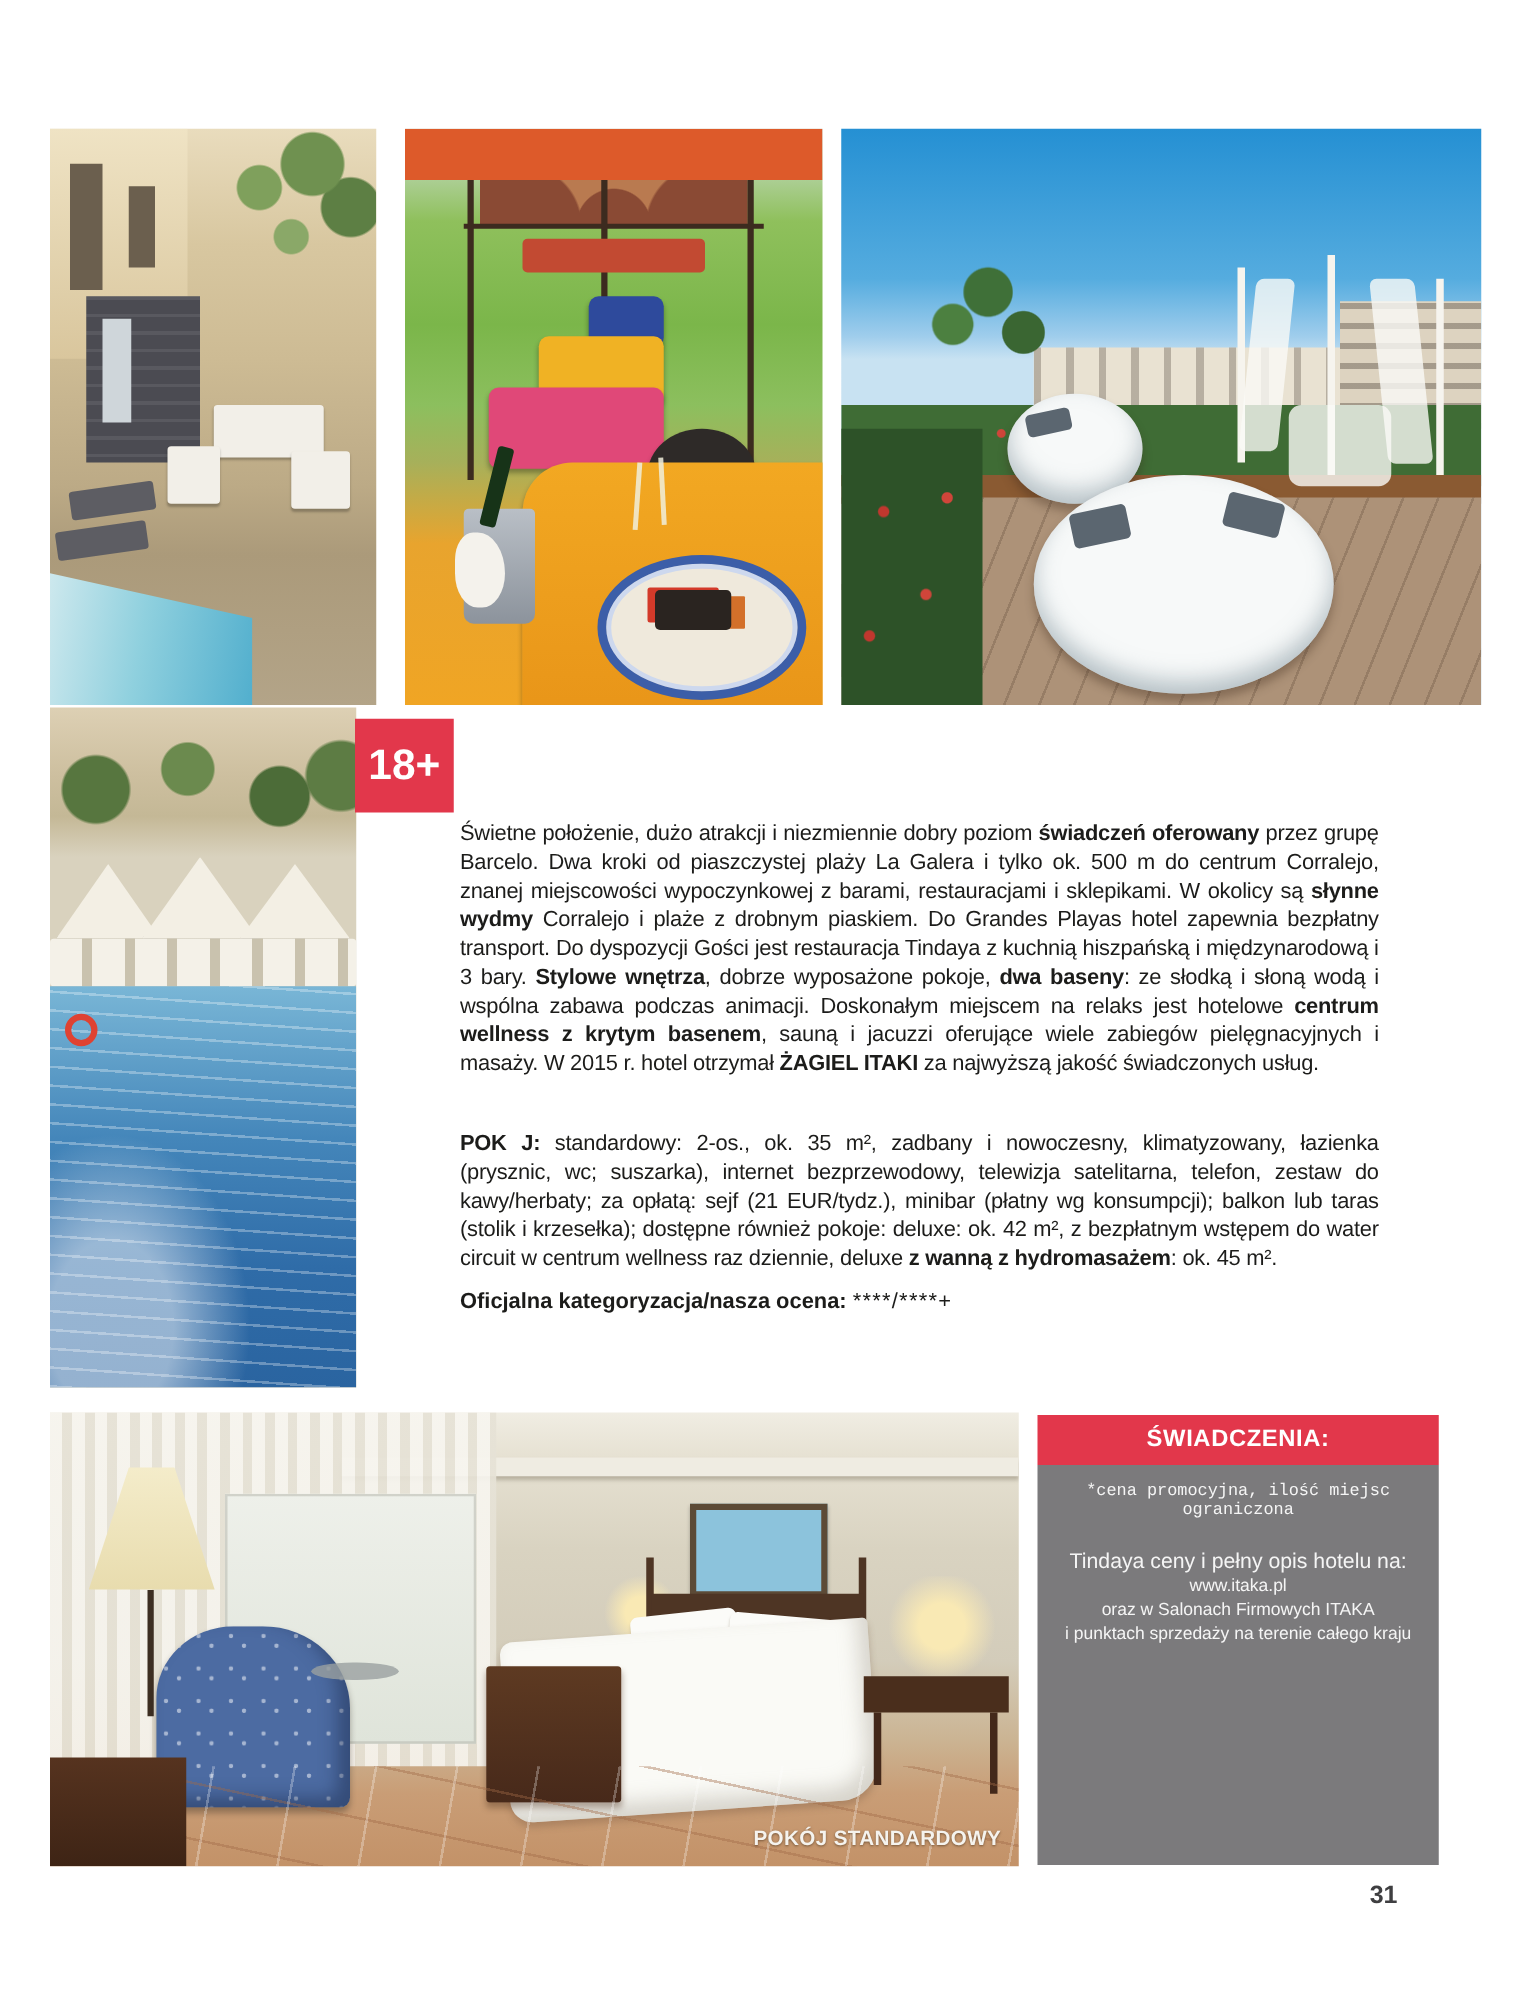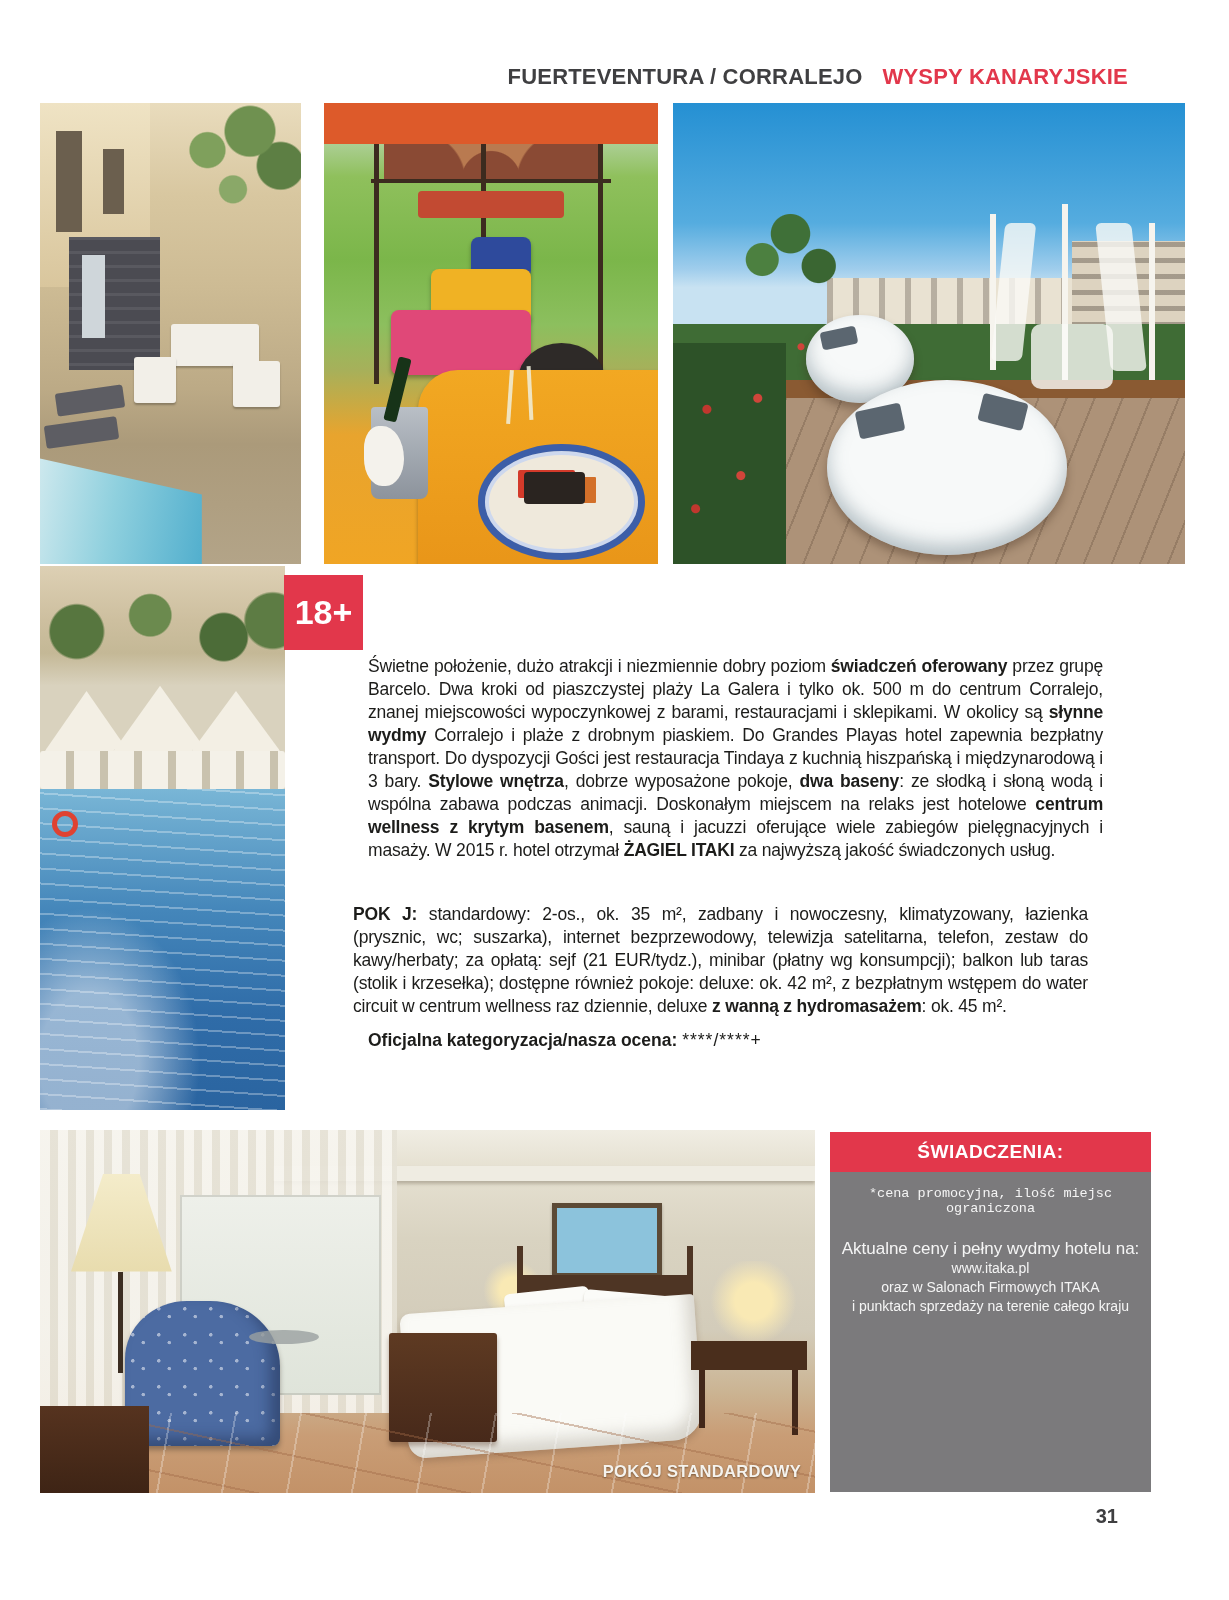--- a/index.html
+++ b/index.html
@@ -95,21 +95,21 @@
                radial-gradient(ellipse at 20% 85%,rgba(255,255,255,.5) 0 18%,transparent 40%);}
   .tp-buoy{left:5%;top:45%;width:16px;height:16px;border:5px solid #df4232;border-radius:50%;background:transparent;}
 
   
   .badge{position:absolute;left:284px;top:575px;width:79px;height:75px;background:#e2374b;
          color:#fff;font-weight:bold;font-size:34px;display:flex;align-items:center;justify-content:center;}
 
   
   .desc{position:absolute;left:368px;top:655px;width:735px;font-size:17.5px;line-height:23px;
         letter-spacing:-0.2px;text-align:justify;color:#1c1c1a;}
-  .rooms{position:absolute;left:353px;top:903px;width:735px;font-size:17.5px;line-height:23px;
+  .rooms{position:absolute;left:368px;top:903px;width:735px;font-size:17.5px;line-height:23px;
         letter-spacing:-0.2px;text-align:justify;color:#1c1c1a;}
   .b{font-weight:bold;}
   .rating{position:absolute;left:368px;top:1030px;width:735px;font-size:17.5px;color:#1c1c1a;}
   .rating .stars{font-weight:normal;letter-spacing:1px;}
 
   
   #photo5{left:40px;top:1130px;width:775px;height:363px;background:linear-gradient(180deg,#f0ede3 0%,#e6e1d2 10%,#d9d3c1 30%,#d3ccba 55%,#cbb493 72%,#c99d76 84%,#c39268 100%);}
   .rp-crown{left:30%;top:10%;width:70%;height:4%;background:#efece2;box-shadow:0 3px 3px rgba(120,110,90,.4);}
   .rp-curtain{left:0;top:0;width:46%;height:78%;
     background:repeating-linear-gradient(90deg,#f7f5ef 0 10px,#e6e2d6 10px 18px);opacity:.92;}
@@ -156,24 +156,20 @@
   .info-1{font-size:17px;line-height:21px;}
   .info-2,.info-3,.info-4{font-size:14px;line-height:19px;}
 
   .pageno{position:absolute;right:111px;top:1505px;font-weight:bold;font-size:20px;color:#3f3f41;}
 </style>
 </head>
 <body>
 
 <div id="page">
 
-  <div class="hdr">
-    <span class="loc">FUERTEVENTURA / CORRALEJO</span>
-    <span class="reg">WYSPY KANARYJSKIE</span>
-  </div>
 
   <div id="photo1" class="photo">
     <div class="abs p1-bldg"></div>
     <div class="abs p1-win" style="left:6%;top:6%;width:10%;height:22%;"></div>
     <div class="abs p1-win" style="left:24%;top:10%;width:8%;height:14%;"></div>
     <div class="abs p1-palm"></div>
     <div class="abs p1-wall"></div>
     <div class="abs p1-sign"></div>
     <div class="abs p1-sofa" style="left:50%;top:48%;width:34%;height:9%;"></div>
     <div class="abs p1-sofa" style="left:36%;top:55%;width:16%;height:10%;"></div>
@@ -273,21 +269,21 @@
     <div class="abs rp-floorgrid"></div>
     <div class="abs rp-dresser"></div>
     <div class="rp-caption">POKÓJ STANDARDOWY</div>
   </div>
 
   <div class="svc">
     <div class="svc-head">ŚWIADCZENIA:</div>
     <div class="svc-body">
       <div class="price-note">*cena promocyjna, ilość miejsc ograniczona</div>
       <div class="info">
-        <div class="info-1">Aktualne ceny i pełny wydmy hotelu na:</div>
+        <div class="info-1">Tindaya ceny i pełny opis hotelu na:</div>
         <div class="info-2">www.itaka.pl</div>
         <div class="info-3">oraz w Salonach Firmowych ITAKA</div>
         <div class="info-4">i punktach sprzedaży na terenie całego kraju</div>
       </div>
     </div>
   </div>
 
   <div class="pageno">31</div>
 
 </div>

